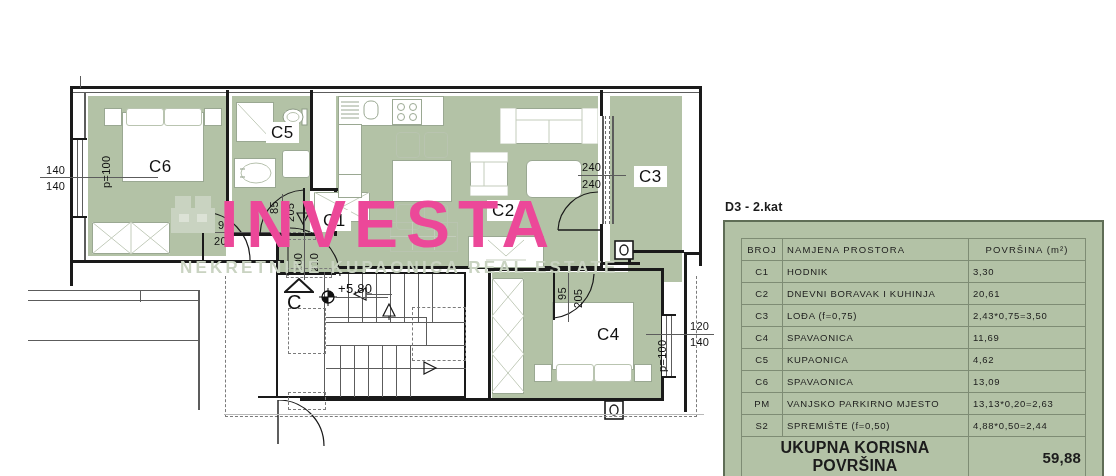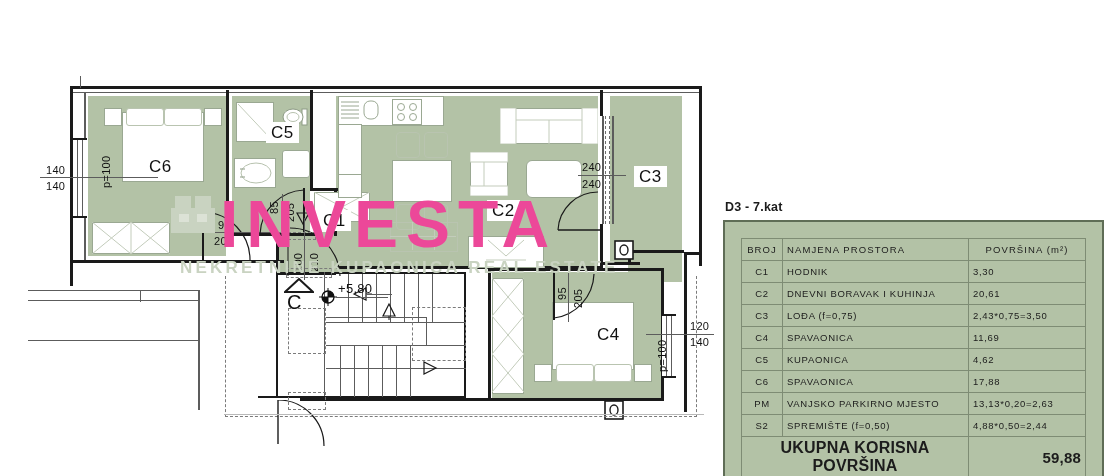--- a/index.html
+++ b/index.html
@@ -389,21 +389,21 @@
         <rect x="25" y="2" width="16" height="12" fill="#c9d3c1"></rect>
         <rect x="9" y="20" width="10" height="8" fill="#ffffff" opacity="0.35"></rect>
         <rect x="27" y="20" width="10" height="8" fill="#ffffff" opacity="0.35"></rect>
       </svg>
       <div id="wm-text">INVESTA</div>
       <div id="wm-sub">NEKRETNINE KUPAONICA REAL ESTATE</div>
     </div>
   </div>
 
   <div id="panel">
-    <div id="panel-title">D3 - 7.kat</div>
+    <div id="panel-title">D3 - 2.kat</div>
     <div id="panel-outer">
       <table>
         <tbody id="tbody">
             <tr class="hdr">
               <td class="c-num">BROJ</td>
               <td class="c-name">NAMJENA PROSTORA</td>
               <td class="c-area" style="text-align:center">POVRŠINA  (m²)</td>
             </tr>
             <tr>
               <td class="c-num">C1</td>
@@ -426,21 +426,21 @@
               <td class="c-area">11,69</td>
             </tr>
             <tr>
               <td class="c-num">C5</td>
               <td class="c-name">KUPAONICA</td>
               <td class="c-area">4,62</td>
             </tr>
             <tr>
               <td class="c-num">C6</td>
               <td class="c-name">SPAVAONICA</td>
-              <td class="c-area">17,88</td>
+              <td class="c-area">13,09</td>
             </tr>
             <tr>
               <td class="c-num">PM</td>
               <td class="c-name">VANJSKO PARKIRNO MJESTO</td>
               <td class="c-area">13,13*0,20=2,63</td>
             </tr>
             <tr>
               <td class="c-num">S2</td>
               <td class="c-name">SPREMIŠTE (f=0,50)</td>
               <td class="c-area">4,88*0,50=2,44</td>

